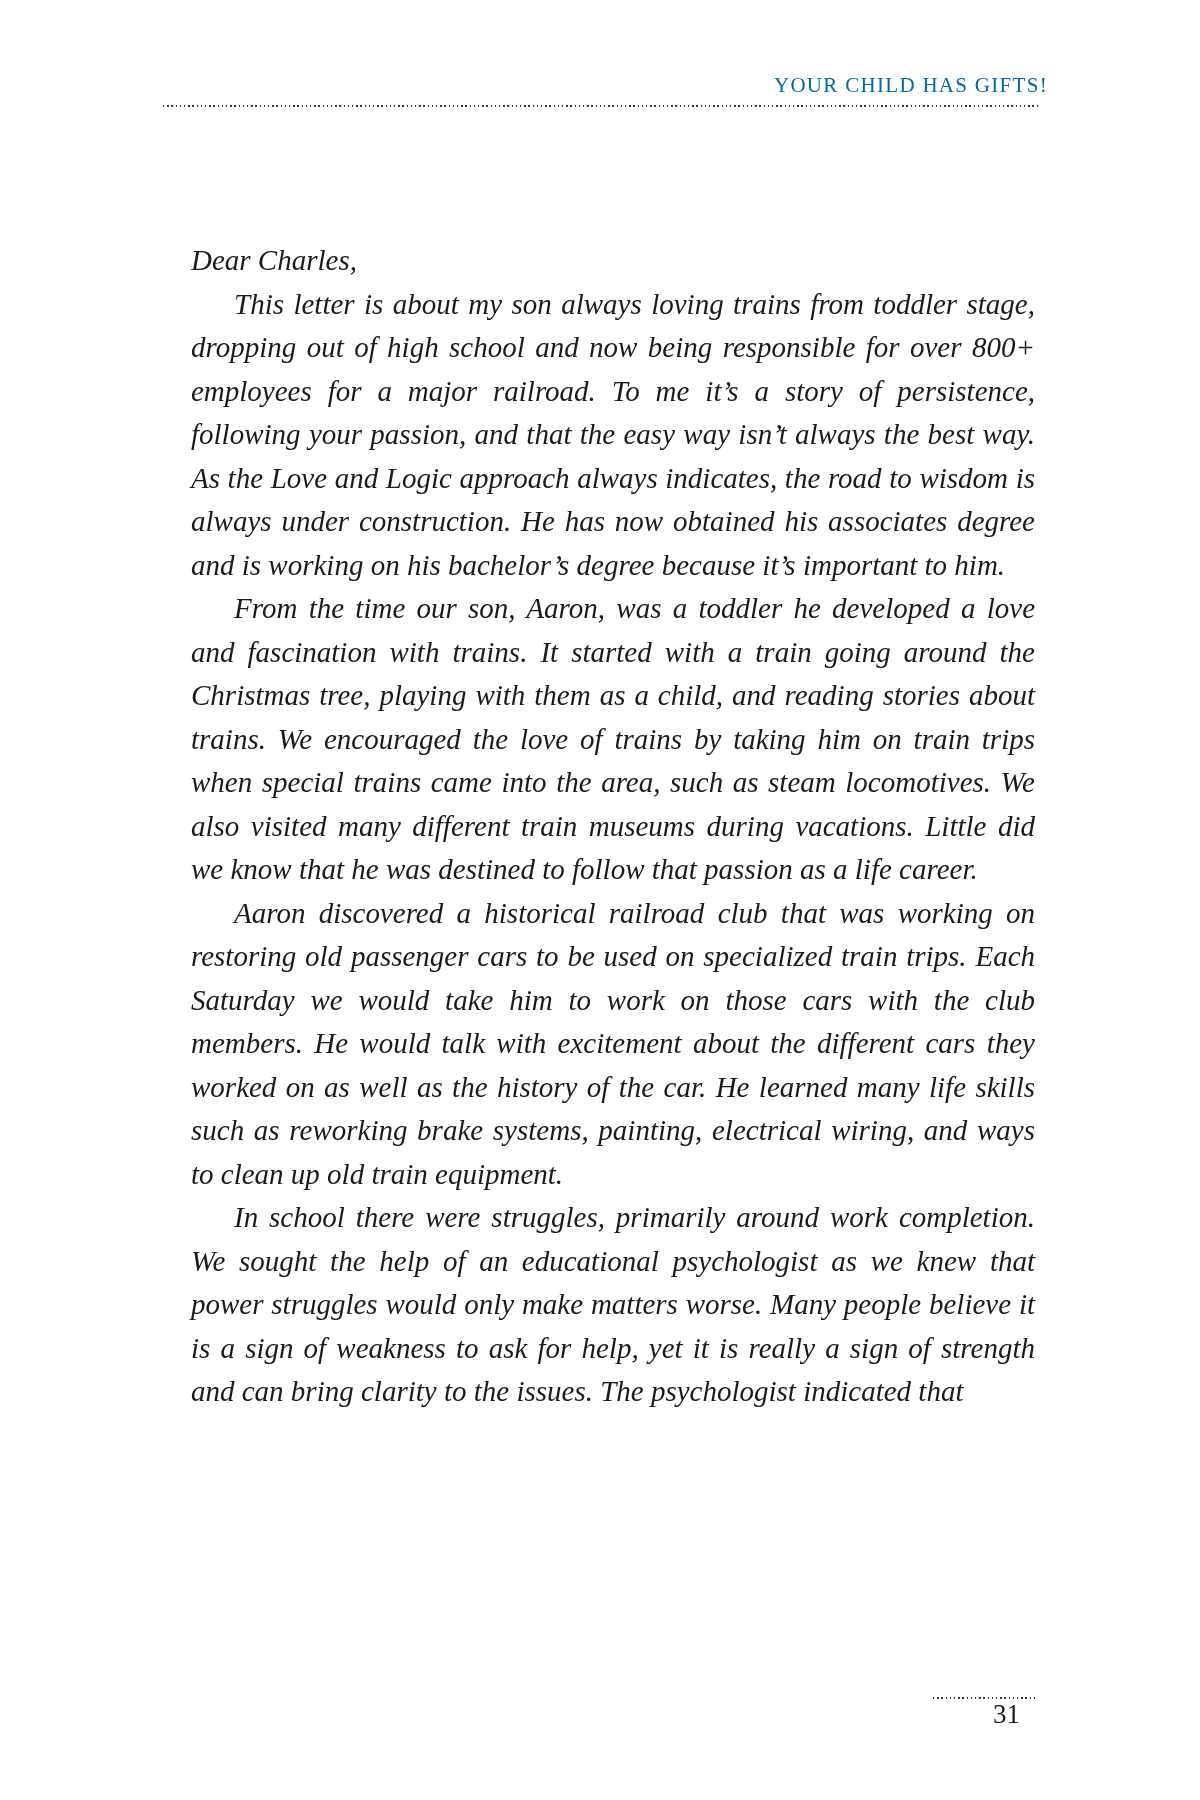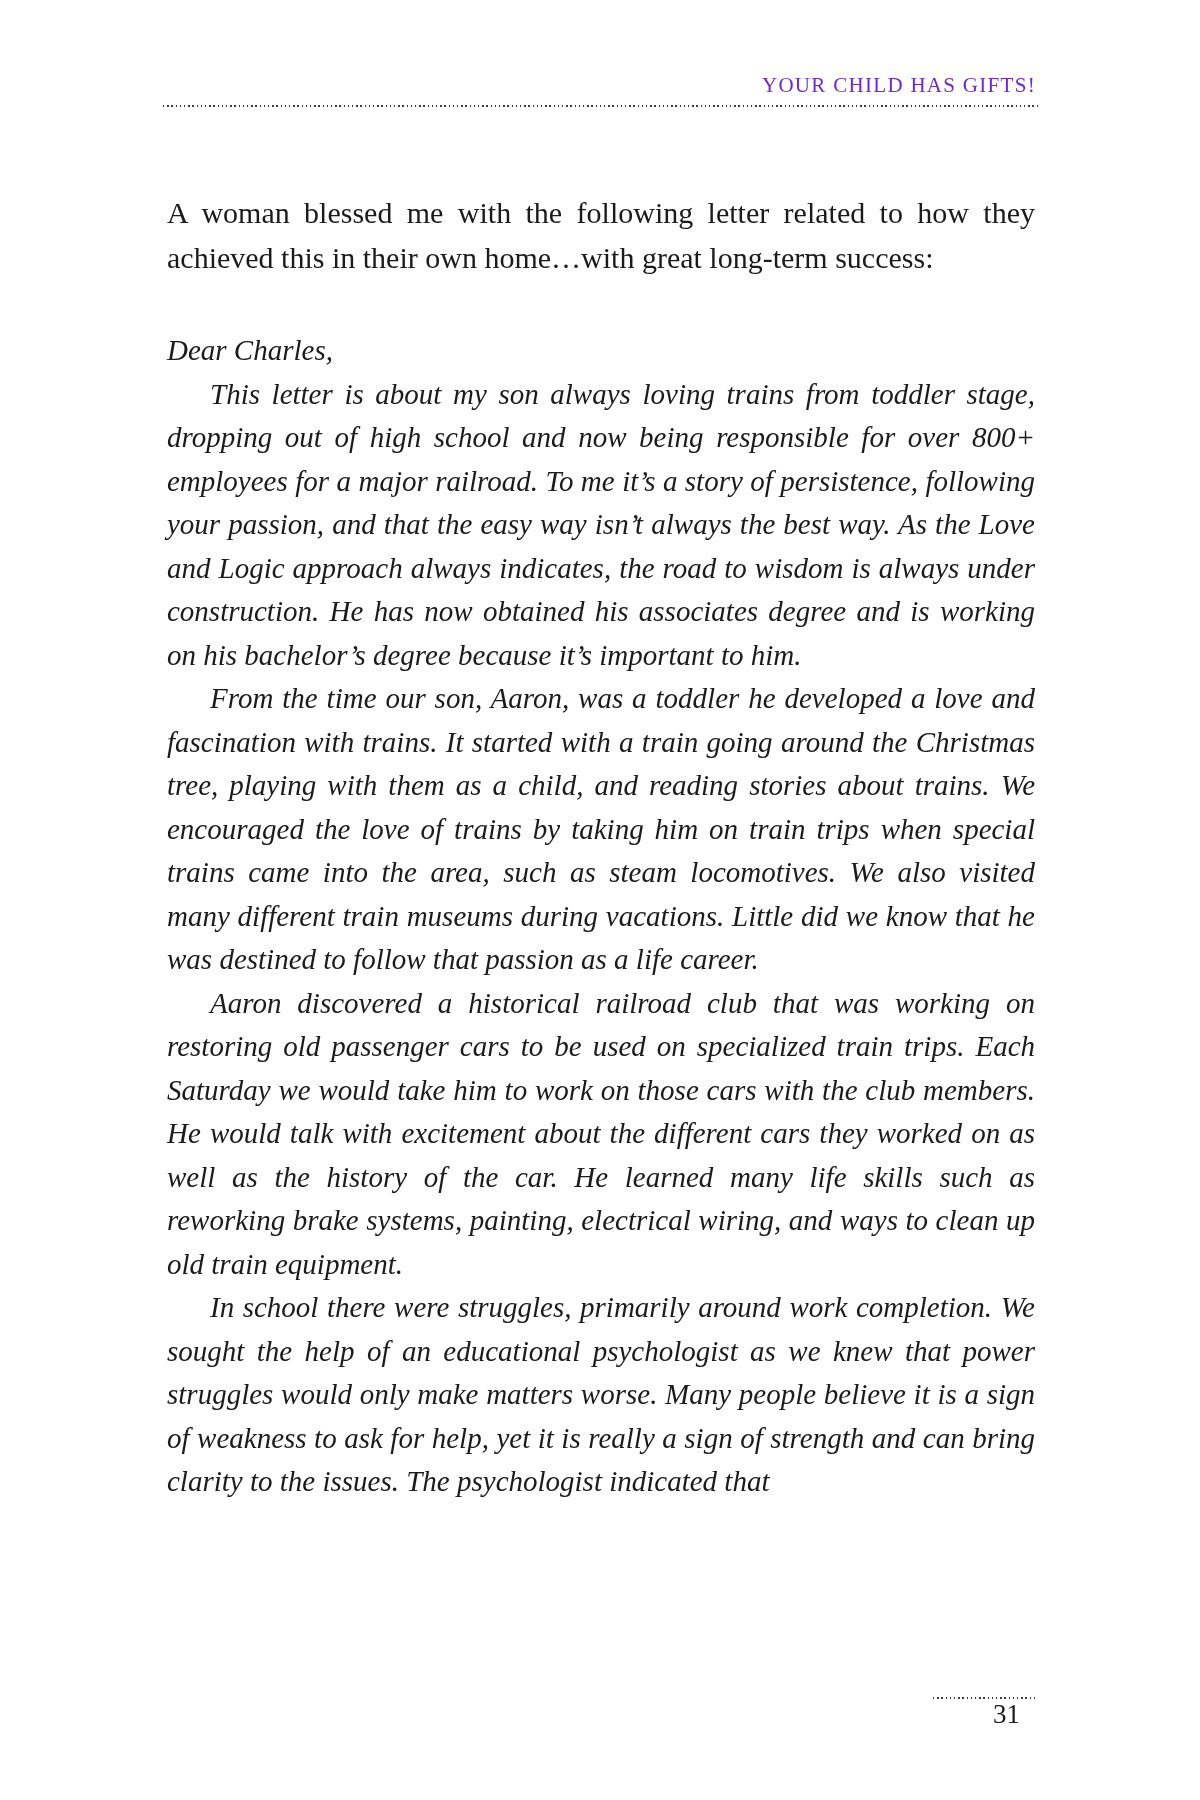--- a/index.html
+++ b/index.html
@@ -12,24 +12,24 @@
     width: 1200px;
     height: 1800px;
     background: #ffffff;
     overflow: hidden;
     font-family: "Liberation Serif", "DejaVu Serif", serif;
     color: #1b1b1b;
   }
   .header-title {
     position: absolute;
     top: 73px;
-    right: 164px;
+    right: 152px;
     font-size: 21px;
     letter-spacing: 1.3px;
-    color: #6d28d9;
+    color: #0369a1;
     white-space: nowrap;
   }
   .dotted-rule {
     position: absolute;
     height: 2px;
     background-image: repeating-linear-gradient(to right, #3c3c3c 0 1.5px, transparent 1.5px 4.2px);
   }
   .header-rule {
     top: 105px;
     left: 163px;
@@ -45,20 +45,21 @@
     margin: 0;
     font-size: 30px;
     line-height: 45px;
     text-align: justify;
   }
   .letter {
     margin-top: 49px;
     font-style: italic;
     font-size: 29px;
     line-height: 43.5px;
+    margin-left: 24px;
   }
   .letter p {
     margin: 0;
     text-align: justify;
   }
   .letter p.indent {
     text-indent: 43px;
     font-family: Liberation Serif, serif;
   }
   .footer-rule {
@@ -78,21 +79,20 @@
 <body>
 
 <div class="page">
 
   <div class="header-title">YOUR CHILD HAS GIFTS!</div>
 
   <div class="dotted-rule header-rule"></div>
 
   <div class="content">
 
-    <p class="intro">A woman blessed me with the following letter related to how they achieved this in their own home…with great long-term success:</p>
 
     <div class="letter">
       <p>Dear Charles,</p>
       <p class="indent">This letter is about my son always loving trains from toddler stage, dropping out of high school and now being responsible for over 800+ employees for a major railroad. To me it’s a story of persistence, following your passion, and that the easy way isn’t always the best way. As the Love and Logic approach always indicates, the road to wisdom is always under construction. He has now obtained his associates degree and is working on his bachelor’s degree because it’s important to him.</p>
       <p class="indent">From the time our son, Aaron, was a toddler he developed a love and fascination with trains. It started with a train going around the Christmas tree, playing with them as a child, and reading stories about trains. We encouraged the love of trains by taking him on train trips when special trains came into the area, such as steam locomotives. We also visited many different train museums during vacations. Little did we know that he was destined to follow that passion as a life career.</p>
       <p class="indent">Aaron discovered a historical railroad club that was working on restoring old passenger cars to be used on specialized train trips. Each Saturday we would take him to work on those cars with the club members. He would talk with excitement about the different cars they worked on as well as the history of the car. He learned many life skills such as reworking brake systems, painting, electrical wiring, and ways to clean up old train equipment.</p>
       <p class="indent">In school there were struggles, primarily around work completion. We sought the help of an educational psychologist as we knew that power struggles would only make matters worse. Many people believe it is a sign of weakness to ask for help, yet it is really a sign of strength and can bring clarity to the issues. The psychologist indicated that</p>
     </div>
 
   </div>

